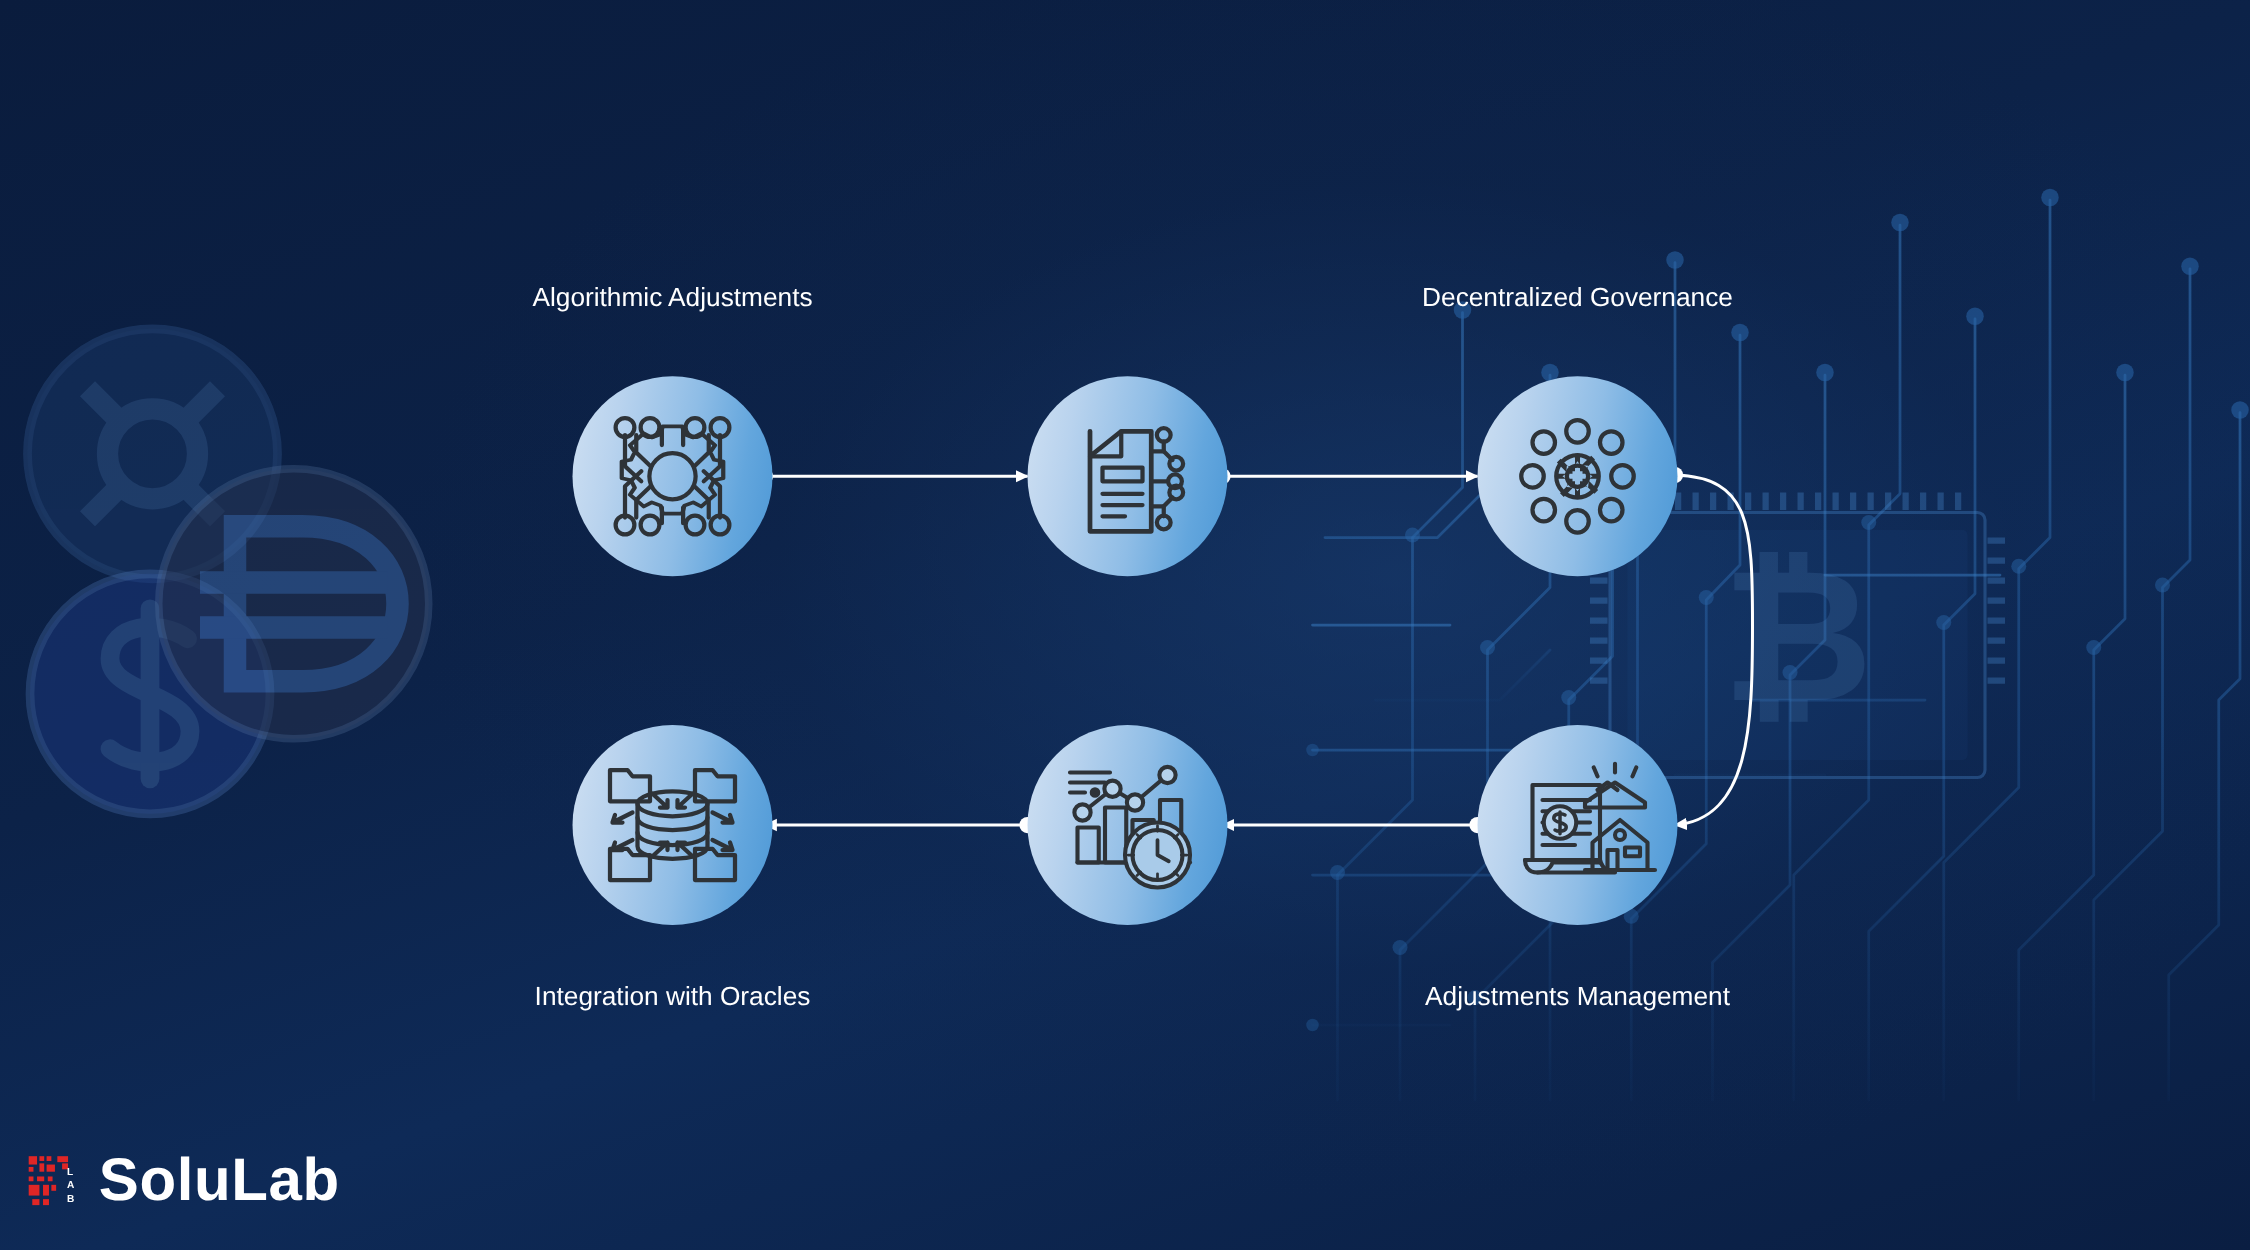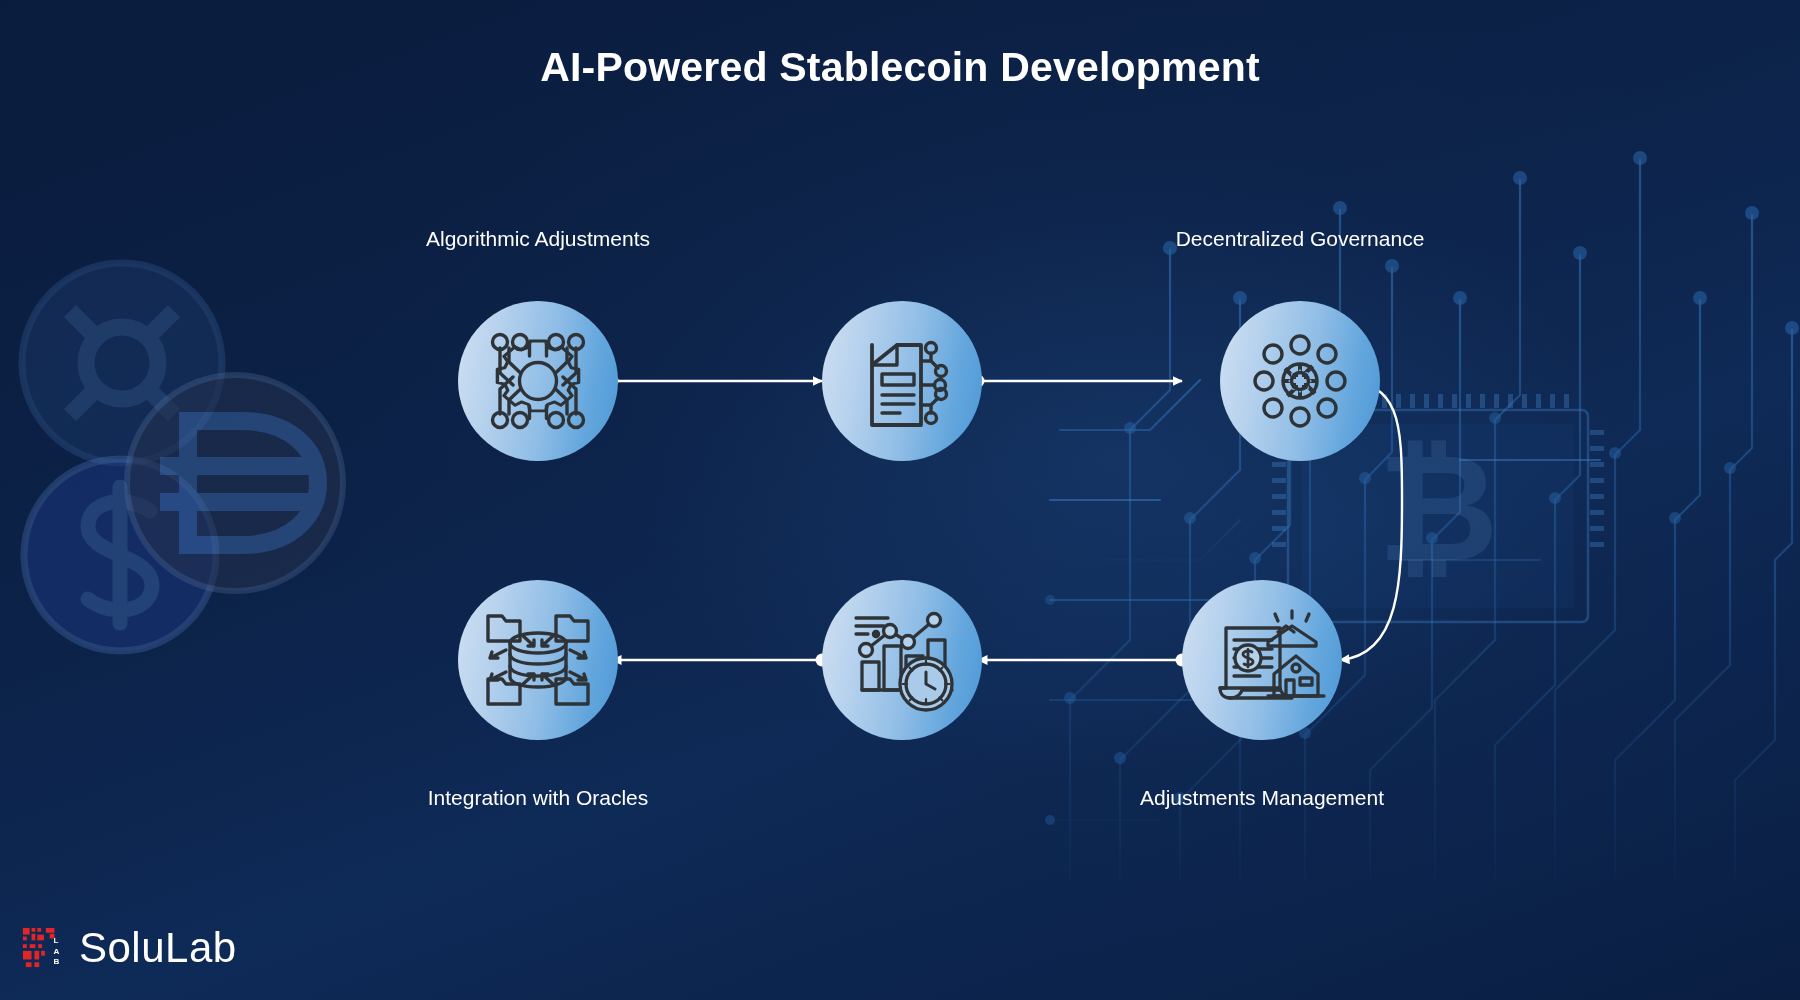--- a/index.html
+++ b/index.html
@@ -51,21 +51,21 @@
     white-space:nowrap;
   }
   .label-top { top:-74px; }
   .label-bottom { bottom:-70px; }
 
   #connectors { position:absolute; inset:0; width:1800px; height:1000px; pointer-events:none; }
 
   
   #logo { position:absolute; left:22px; bottom:28px; display:flex; align-items:center; gap:15px; }
   #logo-mark { width:42px; height:44px; display:block; }
-  #logo-word { color:#ffffff; font-size:42px; font-weight:400; letter-spacing:.5px; }
+  #logo-word { color:#ffffff; font-size:48px; font-weight:700; letter-spacing:.5px; }
 </style>
 </head>
 <body>
 
 <div id="stage">
 
   <div class="bg-layer">
     <svg id="circuit-svg" viewBox="0 0 760 900">
       <defs>
         <linearGradient id="traceFade" x1="0" y1="1" x2="0" y2="0">
@@ -198,21 +198,20 @@
         <circle cx="225" cy="228" r="108" fill="#24304d"></circle>
         <circle cx="225" cy="228" r="108" fill="none" stroke="#55739f" stroke-width="6" opacity=".55"></circle>
         <g fill="none" stroke="#3a639f" stroke-width="18">
           <path d="M178 166 L232 166 C282 166 308 196 308 228 C308 260 282 290 232 290 L178 290 Z"></path>
           <path d="M150 211 L300 211 M150 247 L300 247"></path>
         </g>
       </g>
     </svg>
   </div>
 
-  <div id="page-title">AI-Powered Stablecoin Development</div>
 
   <svg id="connectors" viewBox="0 0 1800 1000">
     <defs>
       <marker id="arrowR" markerWidth="11" markerHeight="11" refX="9.5" refY="5.5" orient="auto" markerUnits="userSpaceOnUse">
         <path d="M0,0.5 L10.5,5.5 L0,10.5 Z" fill="#ffffff"></path>
       </marker>
     </defs>
     <g stroke="#ffffff" stroke-width="2.4" fill="none">
 
       <line x1="612" y1="381" x2="822" y2="381" marker-end="url(#arrowR)"></line>
@@ -280,21 +279,21 @@
             <circle cx="109" cy="47" r="5.5"></circle>
               <circle cx="119" cy="70" r="5.5"></circle>
             <circle cx="118" cy="84" r="5.5"></circle>
               <circle cx="119" cy="93" r="5.5"></circle>
             <circle cx="109" cy="117" r="5.5"></circle>
           </g>
         </svg>
       </div>
     </div>
 
-    <div class="node" style="left:1220px; top:301px;text-decoration:underline;">
+    <div class="node" style="left:1182px; top:301px;text-decoration:underline;">
       <div class="node-circle"></div>
       <div class="node-icon">
         <svg viewBox="0 0 160 160">
           <g fill="none" stroke="#2e3338" stroke-width="3.4" stroke-linecap="round" stroke-linejoin="round">
             <circle cx="80" cy="80" r="17"></circle>
               <circle cx="80" cy="80" r="8.5"></circle>
             <circle cx="80" cy="44" r="9"></circle>
               <circle cx="80" cy="116" r="9"></circle>
             <circle cx="44" cy="80" r="9"></circle>
               <circle cx="116" cy="80" r="9"></circle>

